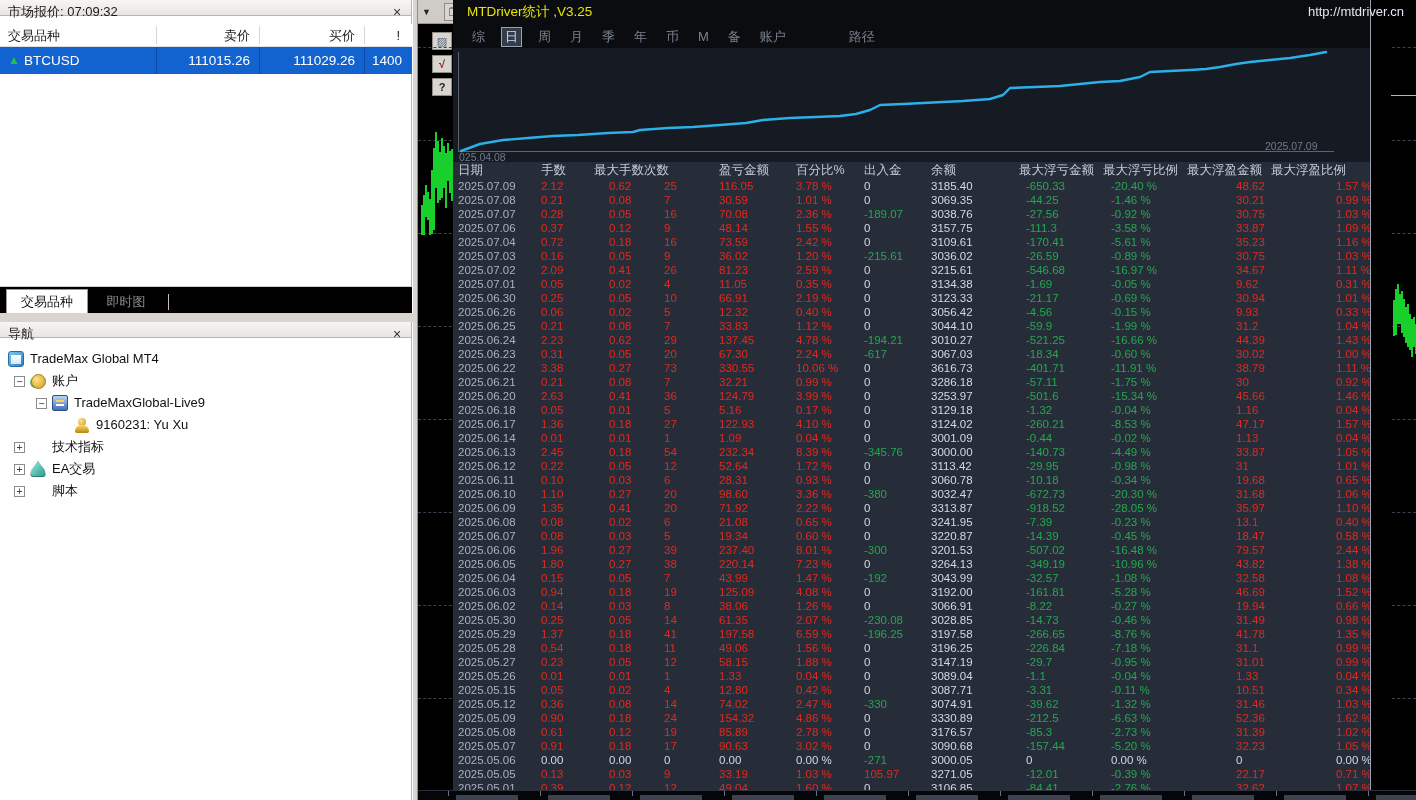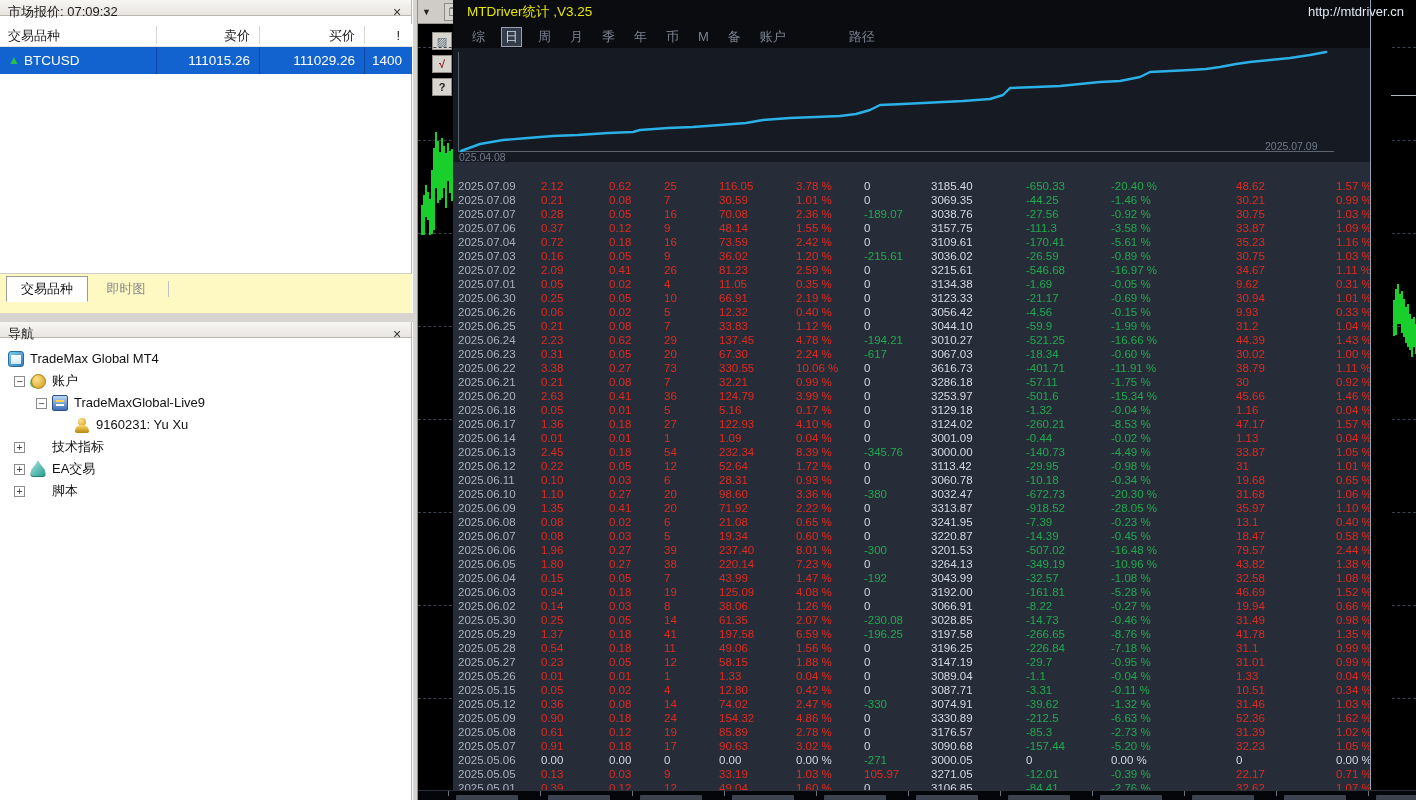--- a/index.html
+++ b/index.html
@@ -11,21 +11,21 @@
     border-bottom:1px solid #b9b5af;font-size:13px;color:#1d1d1d;line-height:24px;padding-left:8px;}
   .panel-title .close{position:absolute;right:6px;top:0;width:16px;text-align:center;color:#333;cursor:default;font-size:14px;}
   #market-watch{position:absolute;left:0;top:0;width:412px;height:313px;background:#fff;border-right:1px solid #b9b5af;}
   #mw-header{position:absolute;left:0;top:24px;width:412px;height:23px;background:#fff;border-bottom:1px solid #e3e1de;font-size:13px;color:#222;}
   #mw-header span{position:absolute;top:0;line-height:23px;}
   .mwh-sep{position:absolute;top:2px;bottom:2px;width:1px;background:#d9d6d2;}
   #mw-row{position:absolute;left:0;top:47px;width:412px;height:27px;background:#1263cf;color:#fff;font-size:13.5px;}
   #mw-row span{position:absolute;top:0;line-height:27px;}
   #mw-row .sep{position:absolute;top:0;bottom:0;width:1px;background:#0d49a4;}
   .arrow-up{color:#25c04a;font-size:12px;}
-  #mw-tabs{position:absolute;left:0;bottom:0;width:412px;height:40px;background:#fef9c3;border-top:1px solid #cfccc7;margin-top:48px;}
+  #mw-tabs{position:absolute;left:0;bottom:0;width:412px;height:27px;background:#000000;border-top:1px solid #cfccc7;margin-top:48px;}
   .tab{position:relative;display:inline-block;font-size:13px;padding:0 14px;line-height:24px;margin-top:2px;color:#8a8a8a;}
   .tab.active{background:#fff;border:1px solid #9c9892;border-bottom:1px solid #fff;color:#111;margin-left:6px;}
   .tab-div{display:inline-block;width:1px;height:16px;background:#c4c1bc;vertical-align:middle;margin-left:4px;}
   #nav-gap{position:absolute;left:0;top:313px;width:418px;height:9px;background:#d8d5d0;}
   #navigator{position:absolute;left:0;top:322px;width:412px;height:478px;background:#fff;border-right:1px solid #b9b5af;}
   #nav-tree{position:absolute;left:0;top:26px;right:0;bottom:0;overflow:hidden;}
   .tree-row{position:relative;height:22px;line-height:22px;font-size:13px;color:#111;white-space:nowrap;}
   .exp{position:absolute;top:6px;width:11px;height:11px;border:1px solid #8c8c8c;background:#fff;
     font:10px/9px "DejaVu Sans Mono",monospace;text-align:center;color:#444;}
   .ic{position:absolute;top:3px;width:16px;height:16px;border-radius:3px;}
@@ -208,20 +208,33 @@
       </div>
       <div id="equity">
         <div id="eq-axis-y"></div>
         <div id="eq-axis-x"></div>
         <svg id="eq-svg" width="876" height="114" viewBox="0 0 876 114">
           <polyline id="eq-line" fill="none" stroke-width="2.4" stroke-linejoin="round" stroke-linecap="round" points="3,103 22,96 45,92 70,90 95,88 120,87 150,85 175,84 182,82 210,80 235,79 262,77 288,75 305,72 332,70 358,69 382,68 398,66 412,62 422,57 445,56 465,55 485,54 505,53 532,51 545,47 552,40 578,39 602,38 622,36 642,34 662,33 682,29 692,24 712,23 732,22 748,21 762,19 778,16 792,14 812,12 832,10 852,7 868,4" stroke="#2bb1e8"></polyline>
         </svg>
         <span class="eq-label" id="eq-start">025.04.08</span>
         <span class="eq-label" id="eq-end">2025.07.09</span>
       </div>
+      <div id="stats-thead">
+          <span class="h0">日期</span>
+          <span class="h1">手数</span>
+          <span class="h2">最大手数次数</span>
+          <span class="h3">盈亏金额</span>
+          <span class="h4">百分比%</span>
+          <span class="h5">出入金</span>
+          <span class="h6">余额</span>
+          <span class="h7">最大浮亏金额</span>
+          <span class="h8">最大浮亏比例</span>
+          <span class="h9">最大浮盈金额</span>
+          <span class="h10">最大浮盈比例</span>
+        </div>
       <div id="stats-rows">
           <div class="tr" style="top: 0px;">
             <span class="c0 cell-date">2025.07.09</span>
             <span class="c1 cell-red">2.12</span>
             <span class="c2 cell-red">0.62</span>
             <span class="c3 cell-red">25</span>
             <span class="c4 cell-red">116.05</span>
             <span class="c5 cell-red">3.78 %</span>
             <span class="c6 cell-neutral">0</span>
             <span class="c7 cell-neutral">3185.40</span>

